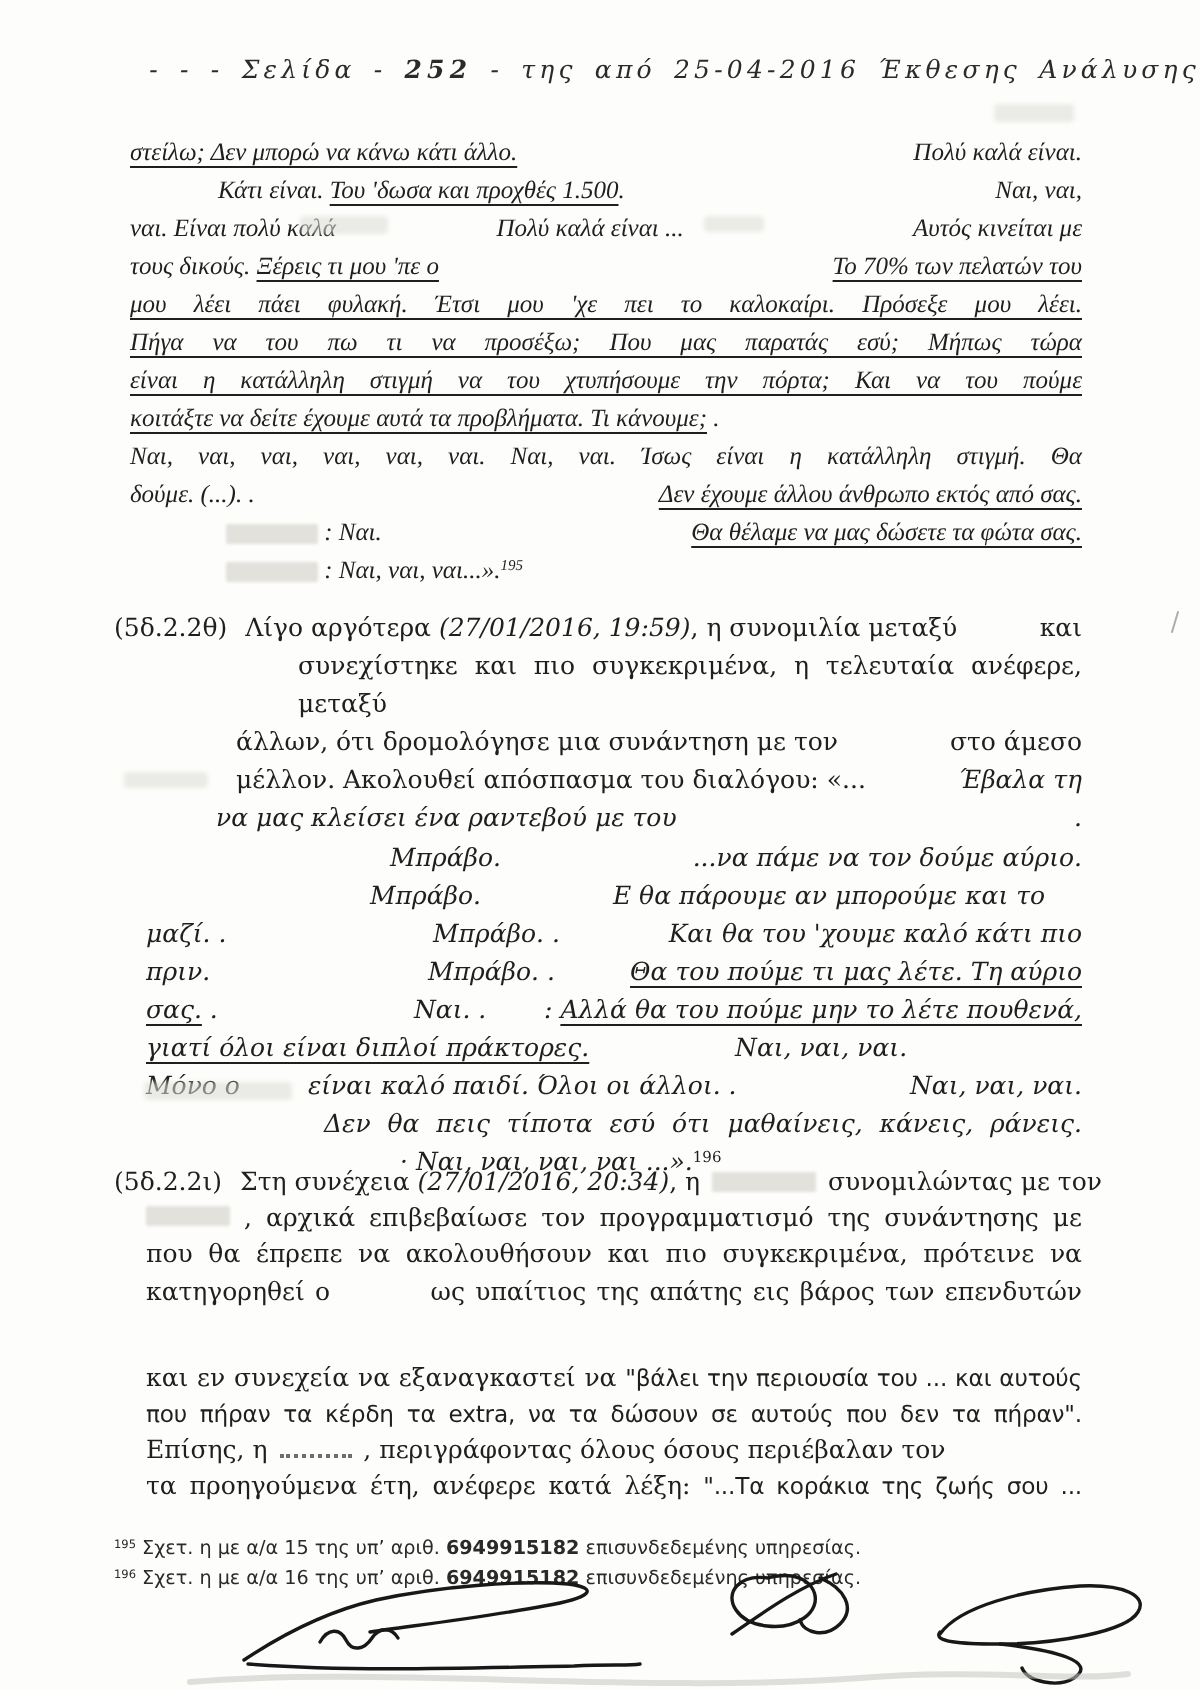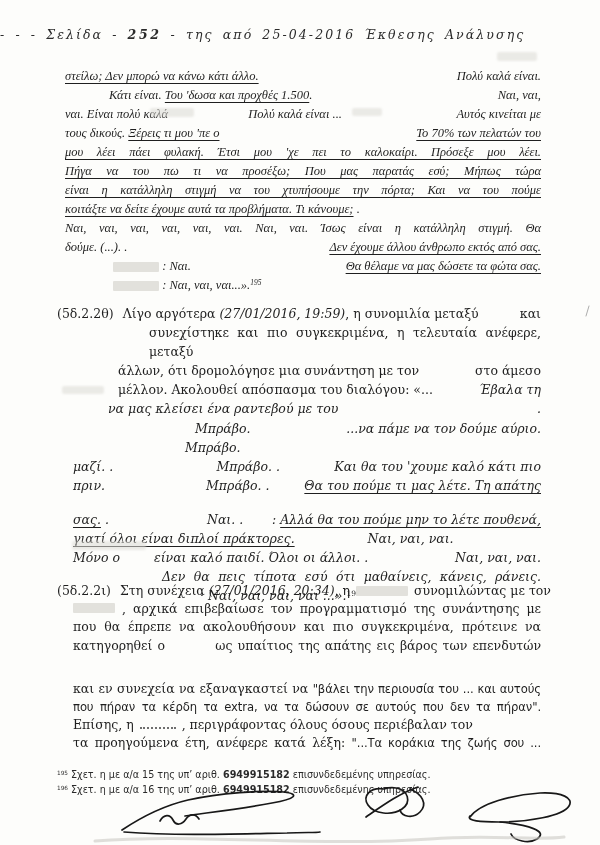--- a/index.html
+++ b/index.html
@@ -1,18 +1,18 @@
 <!DOCTYPE html>
 <html><head>
 <meta charset="utf-8">
 <style>
   html,body{margin:0;padding:0;background:#e9e9e7;}
   .page{position:relative;width:600px;height:845px;margin:0 auto;background:#fdfdfb;
         font-family:"DejaVu Serif",serif;color:#1f1f1f;overflow:hidden;}
-  .header{position:absolute;top:27px;left:0;right:0;text-align:left;font-style:italic;
+  .header{position:absolute;top:27px;left:0;right:0;text-align:right;font-style:italic;
           font-size:12.5px;letter-spacing:2.1px;word-spacing:3px;color:#2b2b2b;white-space:nowrap;}
   .header .bo{font-weight:700;letter-spacing:2.6px;}
   .para{position:absolute;font-size:12.5px;left:57px;right:59px;}
   .line{display:flex;align-items:baseline;white-space:pre;}
   .line.just{display:block;white-space:normal;text-align:justify;text-align-last:justify;}
   .ital .seg{font-style:italic;}
   .it{font-style:italic;}
   .u{text-decoration:underline;text-underline-offset:2.5px;text-decoration-thickness:.8px;}
   .bo{font-weight:700;}
   .sans{font-family:"DejaVu Sans",sans-serif;font-size:11.6px;letter-spacing:-.1px;}
@@ -52,24 +52,24 @@
         <div class="line"><span class="gapfix" style="width: 48px;"></span><span class="red" style="width: 46px;"></span><span class="seg"> : Ναι.</span><span class="sp" style="flex-grow: 1;"></span><span class="seg u">Θα θέλαμε να μας δώσετε τα φώτα σας.</span></div>
         <div class="line"><span class="gapfix" style="width: 48px;"></span><span class="red" style="width: 46px;"></span><span class="seg"> : Ναι, ναι, ναι...».</span><span class="seg sup">195</span></div>
       </div>
       <div class="para" style="top: 304px; left: 57px; right: 59px; line-height: 19.1px;">
         <div class="line"><span class="seg">(5δ.2.2θ)</span><span class="gapfix" style="width: 9px;"></span><span class="seg">Λίγο αργότερα </span><span class="seg it">(27/01/2016, 19:59)</span><span class="seg">, η συνομιλία μεταξύ</span><span class="sp" style="flex-grow: 1;"></span><span class="seg">και</span></div>
         <div class="line just" style="padding-left: 92px;"><span class="seg">συνεχίστηκε και πιο συγκεκριμένα, η τελευταία ανέφερε, μεταξύ</span></div>
         <div class="line" style="padding-left: 61px;"><span class="seg">άλλων, ότι δρομολόγησε μια συνάντηση με τον</span><span class="sp" style="flex-grow: 1;"></span><span class="seg">στο άμεσο</span></div>
         <div class="line" style="padding-left: 61px;"><span class="seg">μέλλον. Ακολουθεί απόσπασμα του διαλόγου: «...</span><span class="sp" style="flex-grow: 1;"></span><span class="seg it">Έβαλα τη</span></div>
         <div class="line" style="padding-left: 51px;"><span class="seg it">να μας κλείσει ένα ραντεβού με του</span><span class="sp" style="flex-grow: 1;"></span><span class="seg it">.</span></div>
         <div class="line" style="padding-left: 138px;"><span class="seg it">Μπράβο.</span><span class="sp" style="flex-grow: 1;"></span><span class="seg it">...να πάμε να τον δούμε αύριο.</span></div>
-        <div class="line" style="padding-left: 128px;"><span class="seg it">Μπράβο.</span><span class="sp" style="flex-grow: 1;"></span><span class="sp" style="flex-grow: 0.28;"></span></div>
+        <div class="line" style="padding-left: 128px;"><span class="seg it">Μπράβο.</span><span class="sp" style="flex-grow: 1;"></span><span class="seg it">Ε θα πάρουμε αν μπορούμε και το</span><span class="sp" style="flex-grow: 0.28;"></span></div>
         <div class="line" style="padding-left: 16px;"><span class="seg it">μαζί. .</span><span class="sp" style="flex-grow: 1.9;"></span><span class="seg it">Μπράβο. .</span><span class="sp" style="flex-grow: 1;"></span><span class="seg it">Και θα του 'χουμε καλό κάτι πιο</span></div>
-        <div class="line" style="padding-left: 16px;"><span class="seg it">πριν.</span><span class="sp" style="flex-grow: 2.9;"></span><span class="seg it">Μπράβο. .</span><span class="sp" style="flex-grow: 1;"></span><span class="seg u it">Θα του πούμε τι μας λέτε. Τη απάτης</span></div>
-        <div class="line" style="padding-left: 16px; margin-top: 15px;"><span class="seg u it">σας.</span><span class="seg it"> .</span><span class="sp" style="flex-grow: 3.4;"></span><span class="seg it">Ναι. .</span><span class="sp" style="flex-grow: 1;"></span><span class="seg it">: </span><span class="seg u it">Αλλά θα του πούμε μην το λέτε πουθενά,</span></div>
+        <div class="line" style="padding-left: 16px;"><span class="seg it">πριν.</span><span class="sp" style="flex-grow: 2.9;"></span><span class="seg it">Μπράβο. .</span><span class="sp" style="flex-grow: 1;"></span><span class="seg u it">Θα του πούμε τι μας λέτε. Τη αύριο</span></div>
+        <div class="line" style="padding-left: 16px;"><span class="seg u it">σας.</span><span class="seg it"> .</span><span class="sp" style="flex-grow: 3.4;"></span><span class="seg it">Ναι. .</span><span class="sp" style="flex-grow: 1;"></span><span class="seg it">: </span><span class="seg u it">Αλλά θα του πούμε μην το λέτε πουθενά,</span></div>
         <div class="line" style="padding-left: 16px;"><span class="seg u it">γιατί όλοι είναι διπλοί πράκτορες.</span><span class="sp" style="flex-grow: 1;"></span><span class="seg it">Ναι, ναι, ναι.</span><span class="sp" style="flex-grow: 1.2;"></span></div>
         <div class="line" style="padding-left: 16px;"><span class="seg it">Μόνο ο</span><span class="gapfix" style="width: 34px;"></span><span class="seg it">είναι καλό παιδί. Όλοι οι άλλοι. .</span><span class="sp" style="flex-grow: 1;"></span><span class="seg it">Ναι, ναι, ναι.</span></div>
         <div class="line just" style="padding-left: 105px;"><span class="seg it">Δεν θα πεις τίποτα εσύ ότι μαθαίνεις, κάνεις, ράνεις.</span></div>
         <div class="line" style="padding-left: 143px;"><span class="seg it">· Ναι, ναι, ναι, ναι ...».</span><span class="seg sup">196</span></div>
       </div>
       <div class="para" style="top: 582px; left: 57px; right: 59px; line-height: 18.2px;">
         <div class="line"><span class="seg">(5δ.2.2ι)</span><span class="gapfix" style="width: 9px;"></span><span class="seg">Στη συνέχεια </span><span class="seg it">(27/01/2016, 20:34)</span><span class="seg">, η</span><span class="sp" style="flex-grow: 0.45;"></span><span class="red" style="width: 52px;"></span><span class="sp" style="flex-grow: 0.55;"></span><span class="seg">συνομιλώντας με τον</span></div>
         <div class="line just" style="padding-left: 16px;"><span class="red" style="width: 42px;"></span><span class="seg"> , αρχικά επιβεβαίωσε τον προγραμματισμό της συνάντησης με</span></div>
         <div class="line just" style="padding-left: 16px;"><span class="seg">που θα έπρεπε να ακολουθήσουν και πιο συγκεκριμένα, πρότεινε να</span></div>
         <div class="line just" style="padding-left: 16px;"><span class="seg">κατηγορηθεί ο </span><span class="gapfix" style="width: 40px;"></span><span class="seg"> ως υπαίτιος της απάτης εις βάρος των επενδυτών</span></div>

